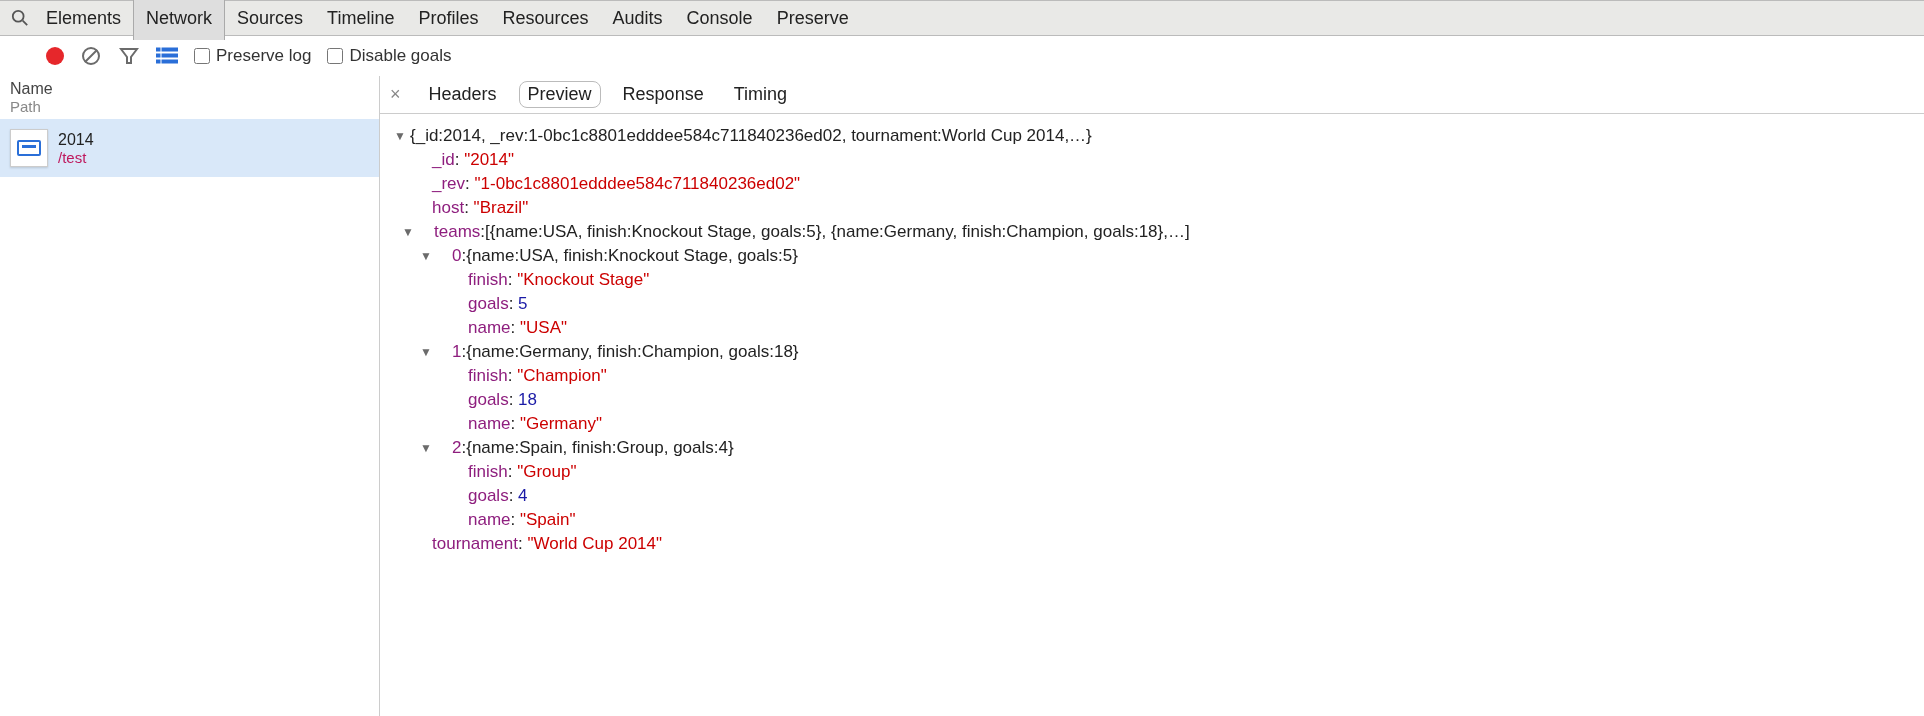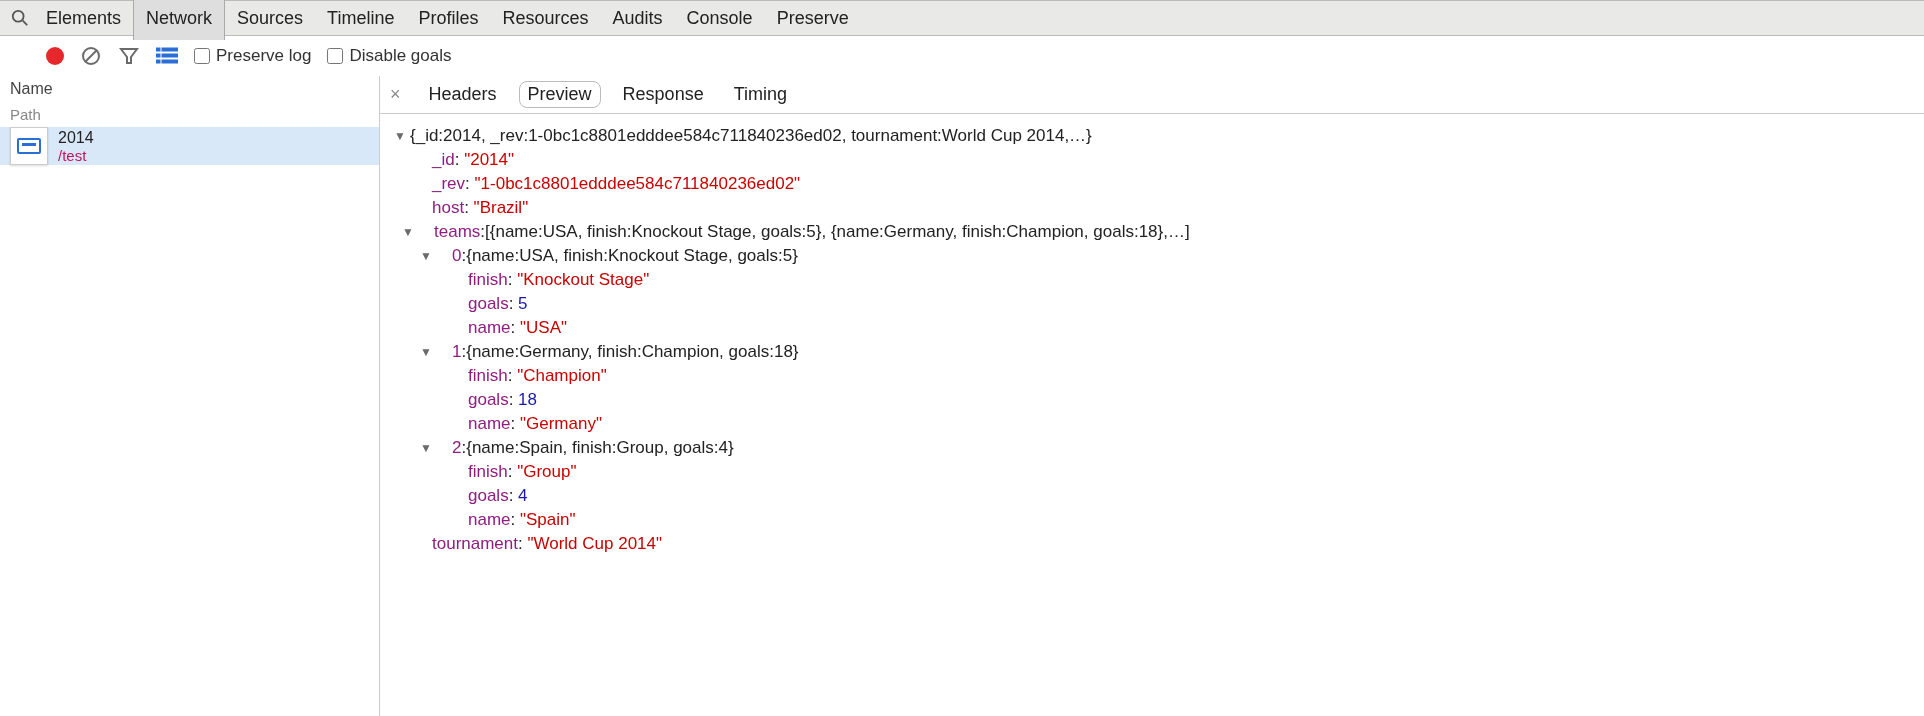--- a/index.html
+++ b/index.html
@@ -10,22 +10,22 @@
     .top-tabs .tab.active { background: #dedede; border-left: 1px solid #aaa; border-right: 1px solid #aaa; }
     .toolbar { display: flex; align-items: center; height: 40px; padding: 0 10px; gap: 16px; margin-left: 36px; }
     .record-dot { width: 18px; height: 18px; border-radius: 50%; background: #e6272b; }
     .icon-btn { width: 22px; height: 22px; display: flex; align-items: center; justify-content: center; color: #6b6b6b; stroke: #6b6b6b; }
     .toolbar .list-icon svg { stroke: #2a6fd8; fill: #2a6fd8; }
     .checkbox-wrap { display: flex; align-items: center; gap: 6px; font-size: 17px; color: #333; }
     .checkbox-wrap input { width: 16px; height: 16px; }
     .body-area { display: flex; height: calc(100% - 76px); }
     .left-pane { width: 380px; border-right: 1px solid #ccc; display: flex; flex-direction: column; }
     .left-header { padding: 4px 10px; font-size: 16px; color: #444; }
-    .left-header .sub { color: #888; font-size: 15px; margin-top: 8px; }
-    .req-row { display: flex; align-items: center; gap: 10px; padding: 0 10px; background: #d9e8f9; }
+    .left-header .sub { color: #888; font-size: 15px; margin-top: 0; }
+    .req-row { display: flex; align-items: center; gap: 10px; padding: 10px 10px; background: #d9e8f9; }
     .req-icon { width: 38px; height: 38px; background: #fff; border: 1px solid #ccc; box-shadow: 0 1px 2px rgba(0,0,0,0.15); display: flex; align-items: center; justify-content: center; }
     .req-icon-inner { width: 24px; height: 16px; border: 2px solid #2a6fd8; border-radius: 2px; position: relative; }
     .req-icon-inner::before { content: ""; position: absolute; left: 3px; right: 3px; top: 3px; bottom: 3px; border-top: 3px solid #2a6fd8; }
     .req-text .name { font-size: 16px; color: #222; }
     .req-text .path { font-size: 15px; color: #be185d; }
     .right-pane { flex: 1; display: flex; flex-direction: column; }
     .detail-tabs { display: flex; align-items: center; height: 38px; padding: 0 10px; gap: 14px; border-bottom: 1px solid #ccc; }
     .close-x { font-size: 18px; color: #888; padding-right: 6px; cursor: pointer; }
     .dtab { padding: 2px 8px; font-size: 18px; cursor: pointer; }
     .dtab.active { border: 1px solid #bbb; border-radius: 8px; }

